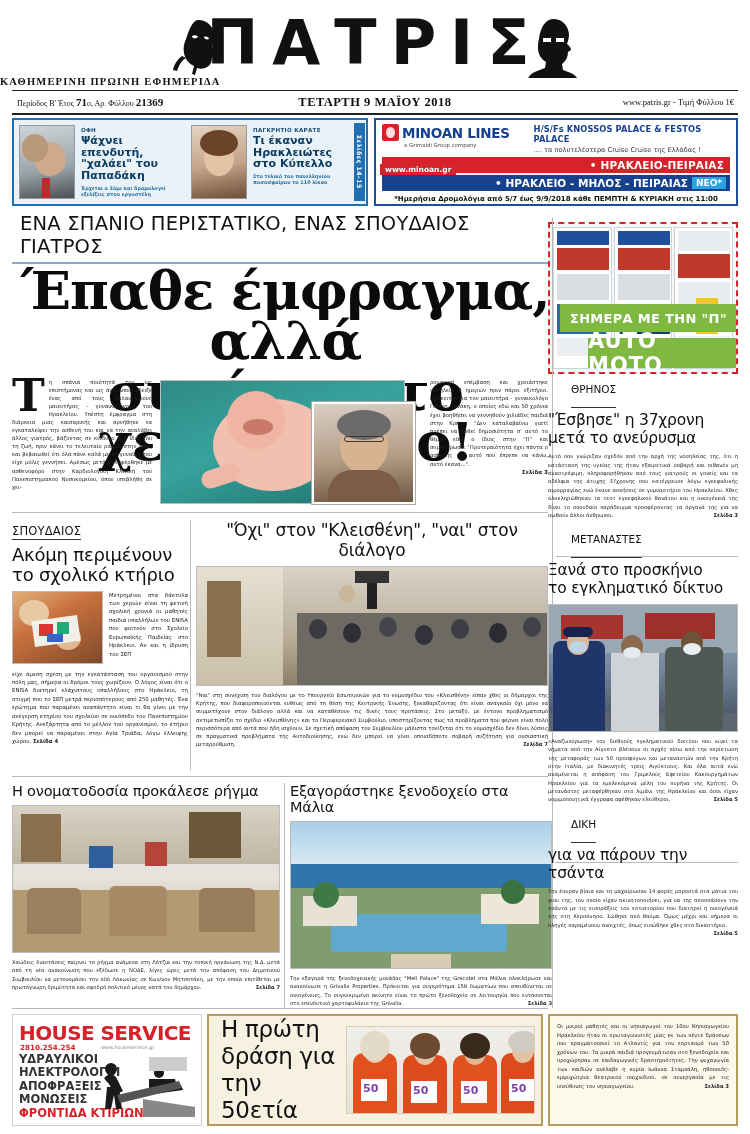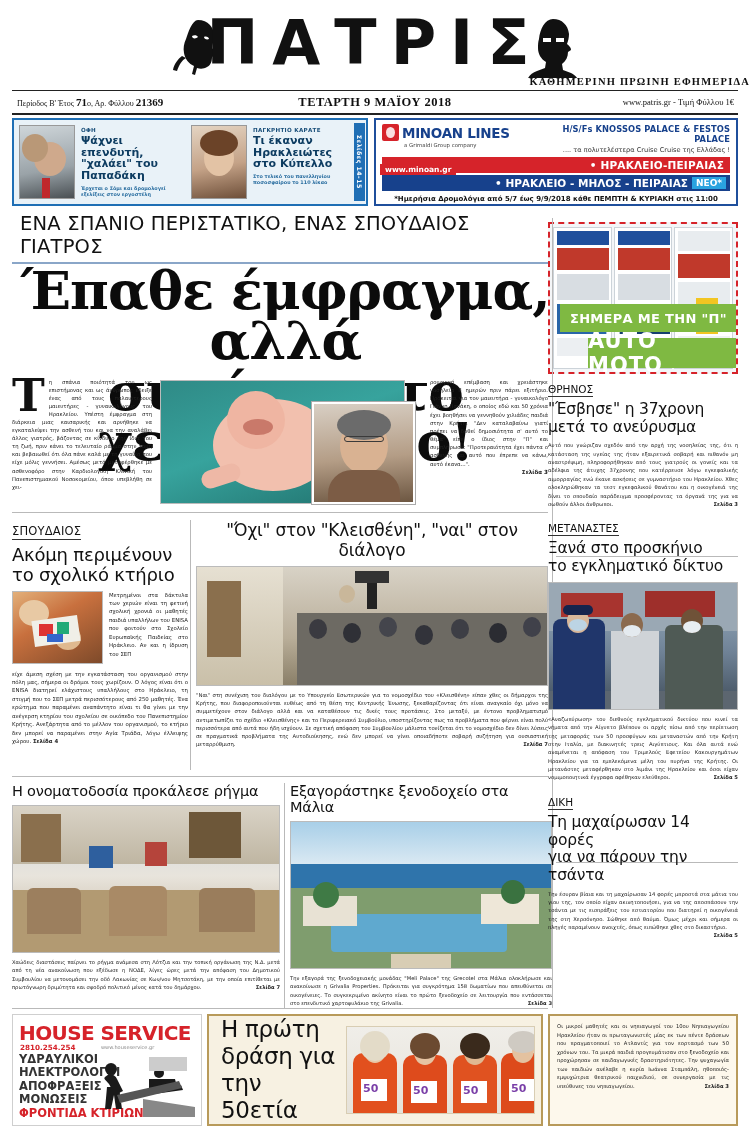--- a/index.html
+++ b/index.html
@@ -14,21 +14,21 @@
   
   .masthead { position:relative; height: 92px; }
   .mast-title {
     position:absolute; left:0; right:0; top:12px;
     text-align:center;
     font-family:"DejaVu Sans","Liberation Sans",sans-serif;
     font-weight:bold; font-size:62px; letter-spacing:14px;
     color:#111; line-height:1.0;
   }
   .mast-sub {
-    position:absolute; left:0; right:0; top:76px; text-align:right;
+    position:absolute; left:0; right:0; top:76px; text-align:left;
     font-family:"Liberation Serif","DejaVu Serif",serif;
     font-weight:bold; font-size:10.5px; letter-spacing:1.2px; color:#111;
   }
   .head-face { position:absolute; top:16px; width:58px; height:62px; }
   .head-face.left { left:168px; }
   .head-face.right { right:168px; }
   .face-svg { width:100%; height:100%; display:block; }
 
   .mast-rule { position:absolute; left:12px; right:12px; top:90px; height:1px; background:#222; }
   .mast-rule2 { position:absolute; left:12px; right:12px; top:113px; height:2px; background:#222; }
@@ -71,21 +71,21 @@
 
   .promo-minoan {
     flex:1; border:2px solid #1f4f9c; background:#fff; position:relative; padding:4px 6px;
   }
   .mn-row1 { display:flex; align-items:flex-start; gap:24px; }
   .mn-logo { display:flex; align-items:center; gap:3px; }
   .mn-badge { width:17px; height:17px; background:#d6232a; border-radius:2px; position:relative; }
   .mn-badge:after{ content:""; position:absolute; left:4px; top:3px; width:9px; height:11px; border-radius:50%; background:#fff; opacity:.85;}
   .mn-name { font-size:13.5px; font-weight:bold; color:#17418c; letter-spacing:-0.3px; }
   .mn-grim { font-size:5.4px; color:#444; margin-left:22px; margin-top:1px; }
-  .mn-right { flex:1;text-align:right; }
+  .mn-right { flex:1; }
   .mn-t1 { font-size:8.3px; font-weight:bold; color:#17418c; letter-spacing:0.1px; }
   .mn-t2 { font-size:6.6px; color:#333; margin-top:2px; }
   .mn-bar {
     background:#d6232a; color:#fff; font-weight:bold; font-size:10.5px;
     padding:2px 6px; text-align:right; margin-top:3px; letter-spacing:0.2px;
   }
   .mn-bar2 {
     background:#17418c; color:#fff; font-weight:bold; font-size:10.5px;
     padding:2px 4px 2px 8px; margin-top:2px; display:flex; align-items:center; justify-content:flex-end; gap:4px;
   }
@@ -165,21 +165,21 @@
   
   .bl { position:absolute; left:12px; top:783px; width:268px; }
   .bm { position:absolute; left:290px; top:783px; width:262px; }
   .b-h2 { font-size:14.5px; color:#111; letter-spacing:-0.2px; }
   .b-photo { margin-top:6px; height:148px; border:1px solid #bbb; overflow:hidden; position:relative; }
   .b-body { font-size:5.2px; line-height:1.6; color:#222; text-align:justify; margin-top:5px; }
 
   
   .rcol { position:absolute; right:12px; top:378px; width:190px; }
   .r-block { margin-bottom:9px; }
-  .r-kicker { font-size:10.5px; color:#111; display:inline-block; border-bottom:1.4px solid #333; padding-bottom:1px; }
+  .r-kicker { font-size:10.5px; color:#111; display:inline-block; border-bottom:1.4px solid #333; padding-bottom:12px;margin-left:23px; }
   .r-h2 { font-size:15.5px; color:#111; line-height:1.14; margin-top:4px; letter-spacing:-0.2px; }
   .r-body { font-size:5.25px; line-height:1.6; color:#222; text-align:justify; margin-top:5px; }
   .r-photo { margin-top:6px; height:128px; border:1px solid #bbb; overflow:hidden; position:relative; }
 
   
   .botads { position:absolute; left:12px; right:12px; bottom:8px; height:112px; display:flex; gap:5px; }
   .ad-house { width:190px; border:1px solid #cfcfcf; background:#fff; position:relative; overflow:hidden; }
   .hs-title { position:absolute; left:6px; top:6px; font-size:20px; font-weight:bold; color:#d6232a; letter-spacing:-0.6px; }
   .hs-phone { position:absolute; left:7px; top:28px; font-size:7.2px; font-weight:bold; color:#d6232a; }
   .hs-url { position:absolute; left:88px; top:29px; font-size:5px; color:#888; }
@@ -500,21 +500,20 @@
       </div>
       <div class="r-body">
         <span>«Αναζωπύρωση» του διεθνούς εγκληματικού δικτύου που κινεί τα νήματα από την Αίγυπτο βλέπουν οι αρχές πίσω από την περίπτωση της μεταφοράς των 50 προσφύγων και μεταναστών από την Κρήτη στην Ιταλία, με διακινητές τρεις Αιγύπτιους. Και όλα αυτά ενώ αναμένεται η απόφαση του Τριμελούς Εφετείου Κακουργημάτων Ηρακλείου για τα εμπλεκόμενα μέλη του πυρήνα της Κρήτης. Οι μετανάστες μεταφέρθηκαν στο λιμάνι της Ηρακλείου και όσοι είχαν νομιμοποιητικά έγγραφα αφέθηκαν ελεύθεροι.</span>
         <b style="float:right;">Σελίδα 5</b>
       </div>
     </div>
 
     <div class="r-block">
       <div class="r-kicker">ΔΙΚΗ</div>
       <div class="r-h2">
-        <div>Τη μαχαίρωσαν 14 φορές</div>
         <div>για να πάρουν την τσάντα</div>
       </div>
       <div class="r-body">
         <span>Την έσυραν βίαια και τη μαχαίρωσαν 14 φορές μπροστά στα μάτια του γιου της, τον οποίο είχαν ακινητοποιήσει, για να της αποσπάσουν την τσάντα με τις εισπράξεις του εστιατορίου που διατηρεί η οικογένειά της στη Χερσόνησο. Σώθηκε από θαύμα. Όμως μέχρι και σήμερα οι πληγές παραμένουν ανοιχτές, όπως ειπώθηκε χθες στο δικαστήριο.</span>
         <b style="float:right;">Σελίδα 5</b>
       </div>
     </div>
   </div>
 
   <div class="botads">

